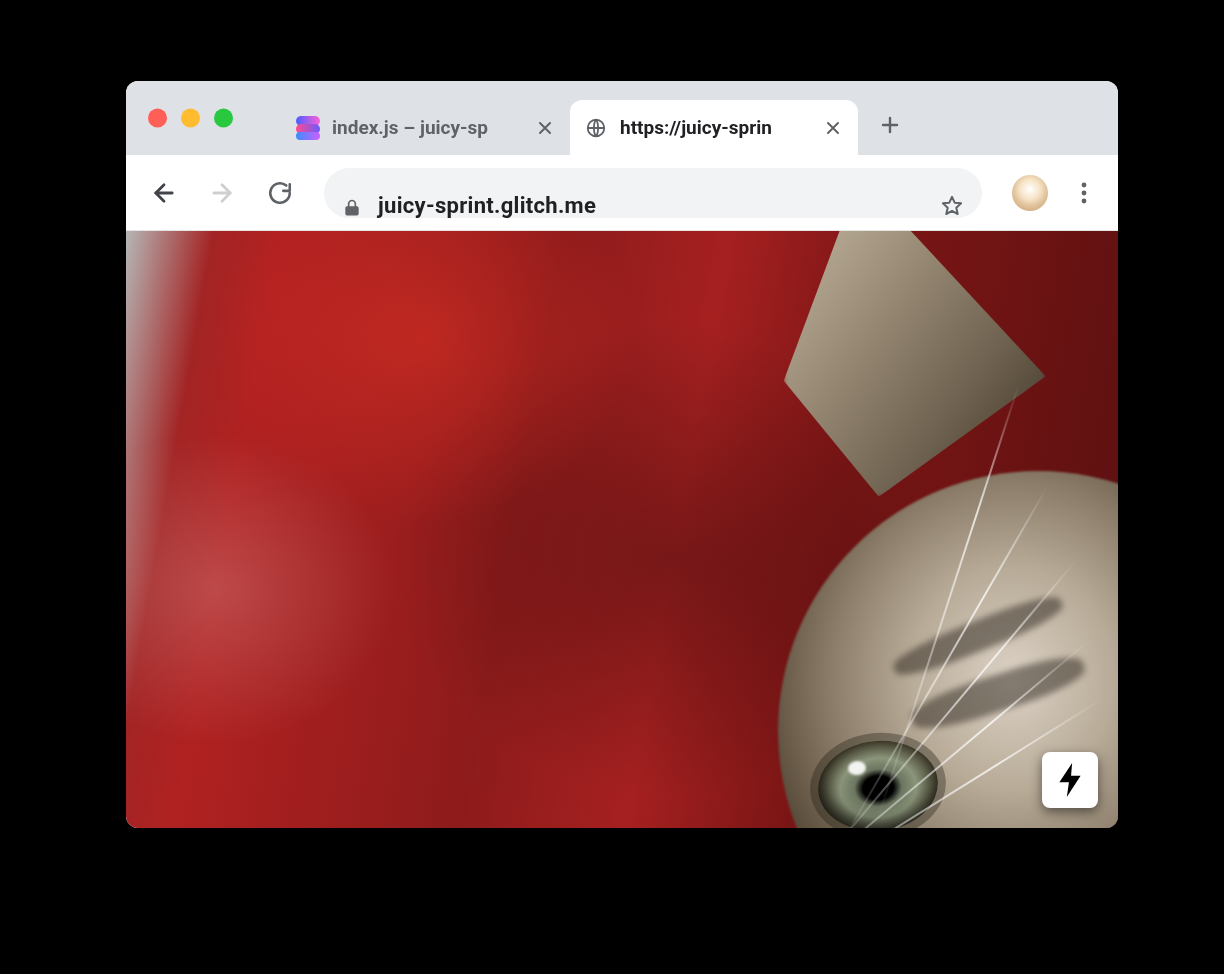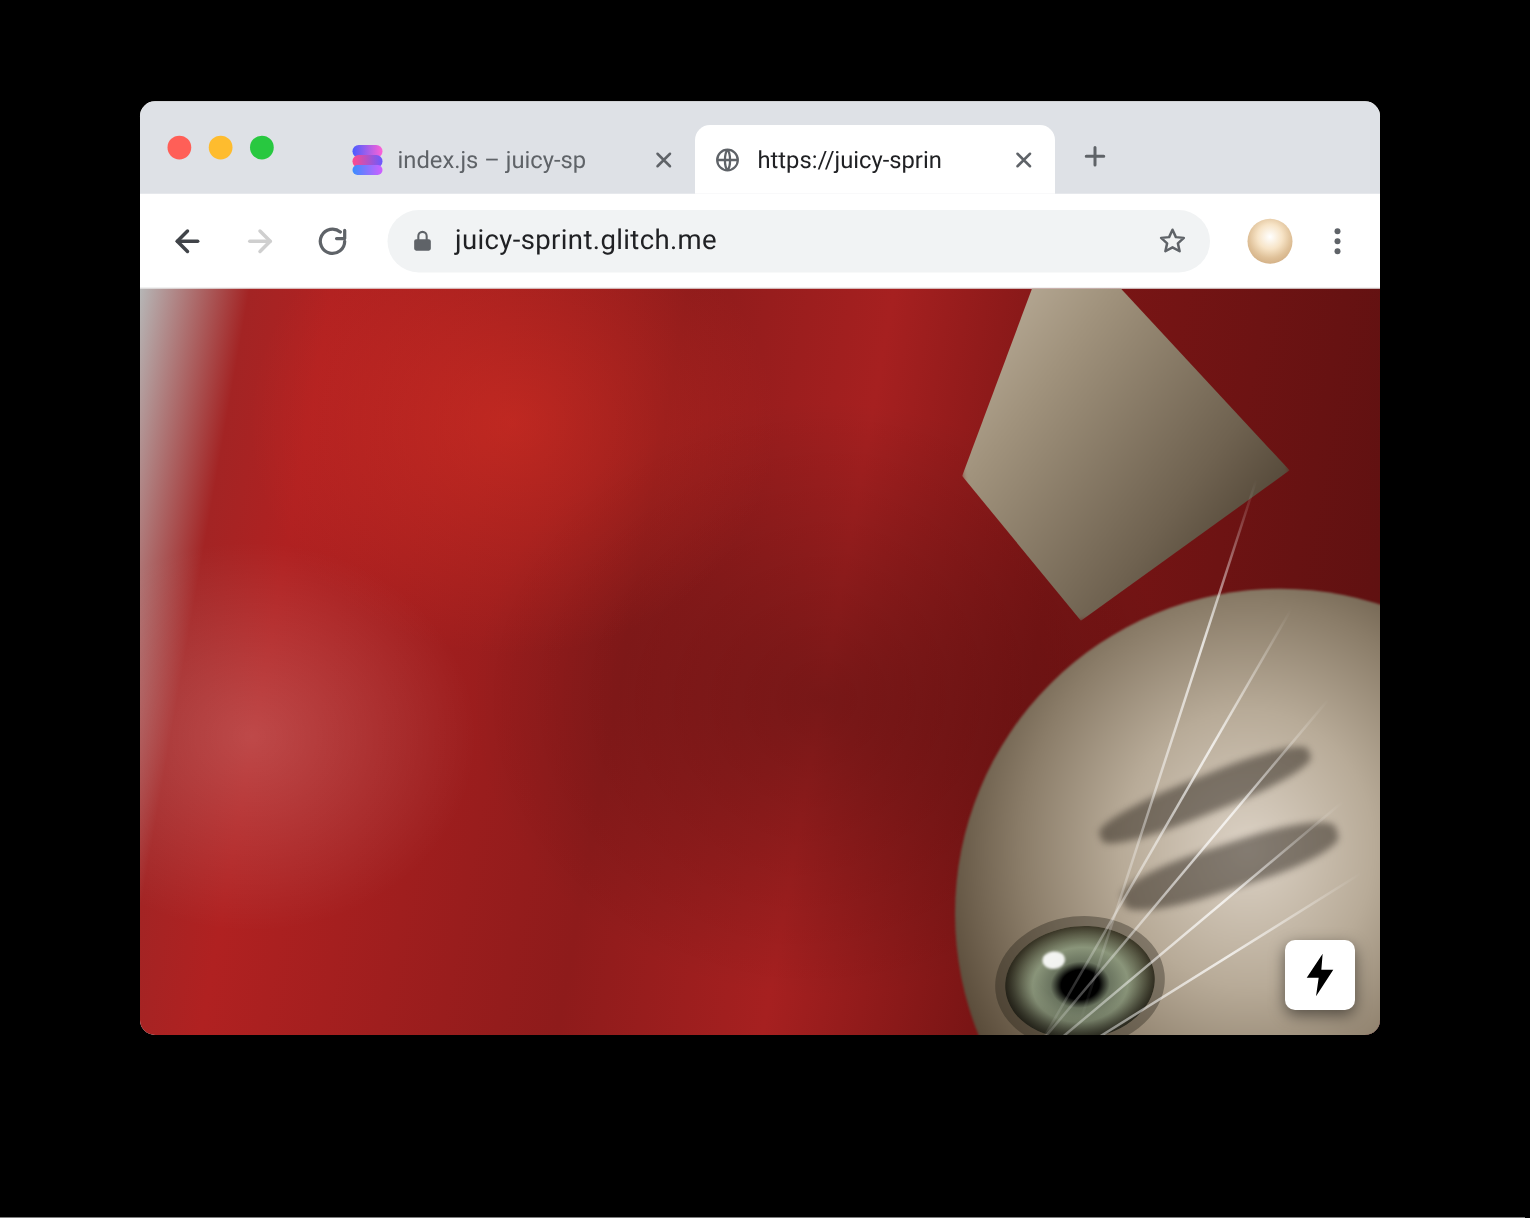--- a/index.html
+++ b/index.html
@@ -6,30 +6,31 @@
     body {
       width: 1224px;
       height: 974px;
       background: #000;
       font-family: -apple-system, BlinkMacSystemFont, "Segoe UI", Roboto, sans-serif;
       overflow: hidden;
       position: relative;
     }
     .browser-window {
       position: absolute;
-      left: 112px;
+      left: 126px;
       top: 81px;
       width: 992px;
       height: 747px;
       background: #fff;
       border-radius: 12px;
       overflow: hidden;
       box-shadow: 0 28px 60px rgba(0,0,0,0.55);
       display: flex;
       flex-direction: column;
+      font-weight: bold;
     }
     .tab-bar {
       height: 74px;
       background: #dee1e6;
       display: flex;
       align-items: flex-end;
       padding: 0 12px 0 18px;
       position: relative;
     }
     .traffic-lights {
@@ -89,21 +90,21 @@
     }
     .nav-btn.back svg { color:#414449; }
     .nav-btn.fwd svg { color:#cfcfcf; }
     .nav-btn.reload svg { color:#5f6368; }
     .address-bar {
       flex: 1;
       height: 50px;
       background: #f1f3f4;
       border-radius: 25px;
       display:flex;
-      align-items:center;
+      align-items:flex-end;
       padding: 0 18px;
       gap: 16px;
       margin: 0 10px;
     }
     .lock-icon { color:#5f6368; display:flex; }
     .url-text { flex:1; font-size: 22px; color:#202124; letter-spacing:.3px; }
     .star-icon { color:#5f6368; display:flex; }
     .avatar {
       width: 36px; height: 36px; border-radius:50%;
       background: radial-gradient(circle at 50% 40%, #fff 0%, #f7e4c7 35%, #e0c29a 60%, #c39a6d 100%);

